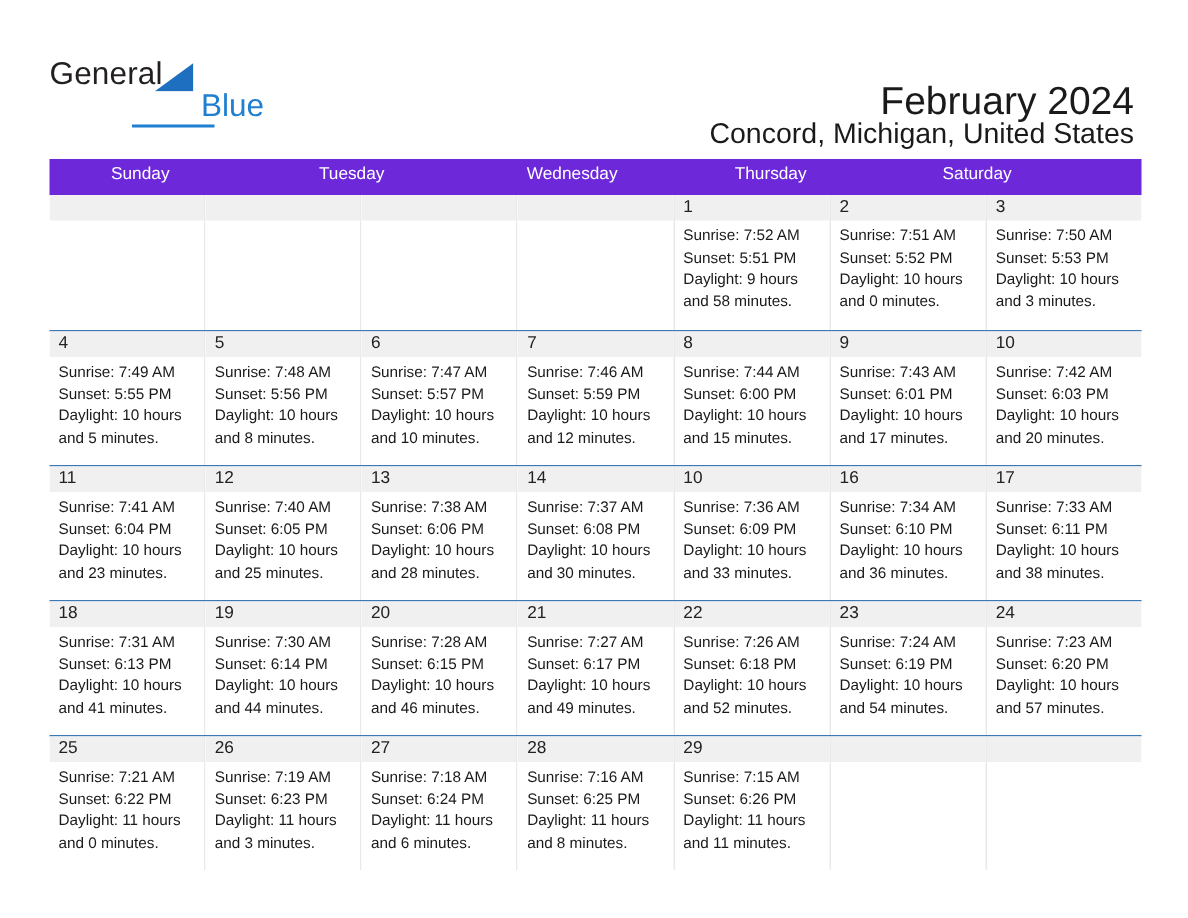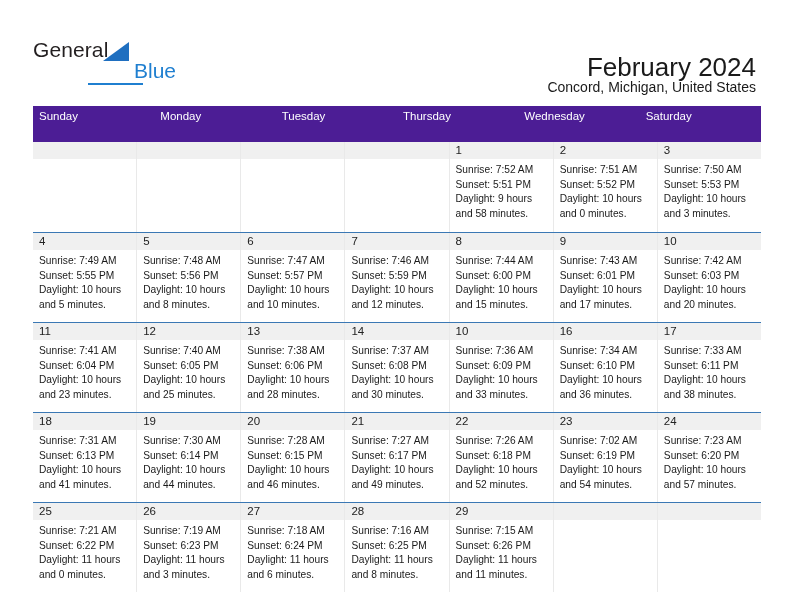--- a/index.html
+++ b/index.html
@@ -72,37 +72,38 @@
     top: 52px;
     font-size: 26px;
     color: #1a1a1a;
     text-align: right;
     white-space: nowrap;
   }
   .subtitle {
     position: absolute;
     right: 36px;
     top: 79px;
-    font-size: 14px;
+    font-size: 19px;
     color: #1a1a1a;
     text-align: right;
     white-space: nowrap;
   }
 
   
   .cal {
     position: absolute;
     left: 33px;
     top: 106px;
     width: 728px;
   }
   .dow-row {
     display: flex;
-    background: #4c1d95;
-    height: 36px;
+    background: #6d28d9;
+    height: 24px;
+    padding-left: 35px;
   }
   .dow {
     flex: 1 1 0;
     color: #ffffff;
     font-size: 11.5px;
     line-height: 20px;
     padding-left: 6px;
     white-space: nowrap;
     overflow: hidden;
   }
@@ -152,24 +153,23 @@
       <span class="logo-underline"></span>
     </div>
 
     <div class="title">February 2024</div>
     <div class="subtitle">Concord, Michigan, United States</div>
   </div>
 
   <div class="cal">
     <div class="dow-row">
       <div class="dow">Sunday</div>
-      <div class="dow">Monday</div>
       <div class="dow">Tuesday</div>
+      <div class="dow">Wednesday</div>
       <div class="dow">Thursday</div>
-      <div class="dow">Wednesday</div>
       <div class="dow">Saturday</div>
     </div>
     <div id="weeks-container">
         <div class="week">
           <div class="cell empty">
             <div class="daynum-strip"></div>
           </div>
           <div class="cell empty">
             <div class="daynum-strip"></div>
           </div>
@@ -379,21 +379,21 @@
             <div class="info">
               <div>Sunrise: 7:26 AM</div>
               <div>Sunset: 6:18 PM</div>
               <div>Daylight: 10 hours</div>
               <div>and 52 minutes.</div>
             </div>
           </div>
           <div class="cell">
             <div class="daynum-strip">23</div>
             <div class="info">
-              <div>Sunrise: 7:02 AM</div>
+              <div>Sunrise: 7:24 AM</div>
               <div>Sunset: 6:19 PM</div>
               <div>Daylight: 10 hours</div>
               <div>and 54 minutes.</div>
             </div>
           </div>
           <div class="cell">
             <div class="daynum-strip">24</div>
             <div class="info">
               <div>Sunrise: 7:23 AM</div>
               <div>Sunset: 6:20 PM</div>

